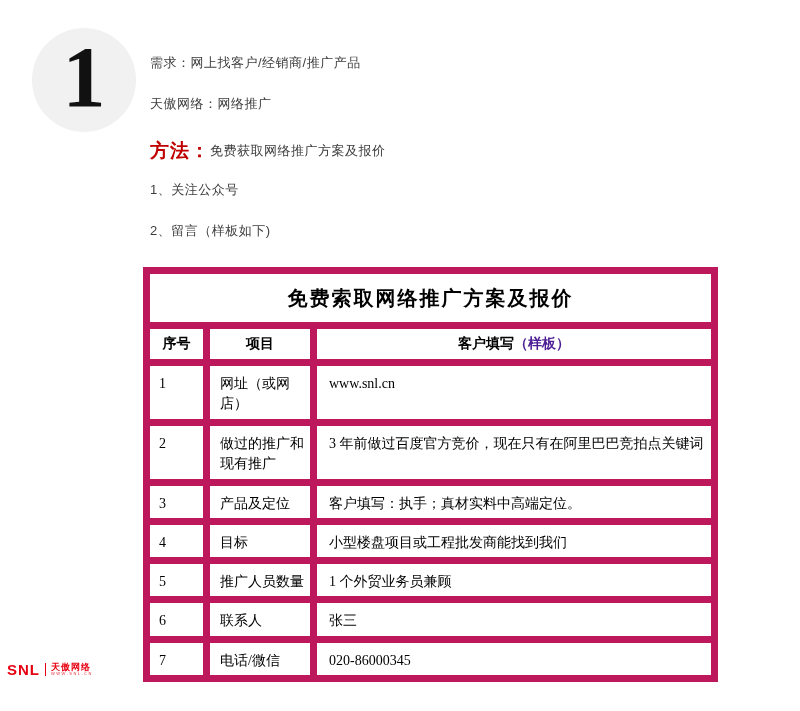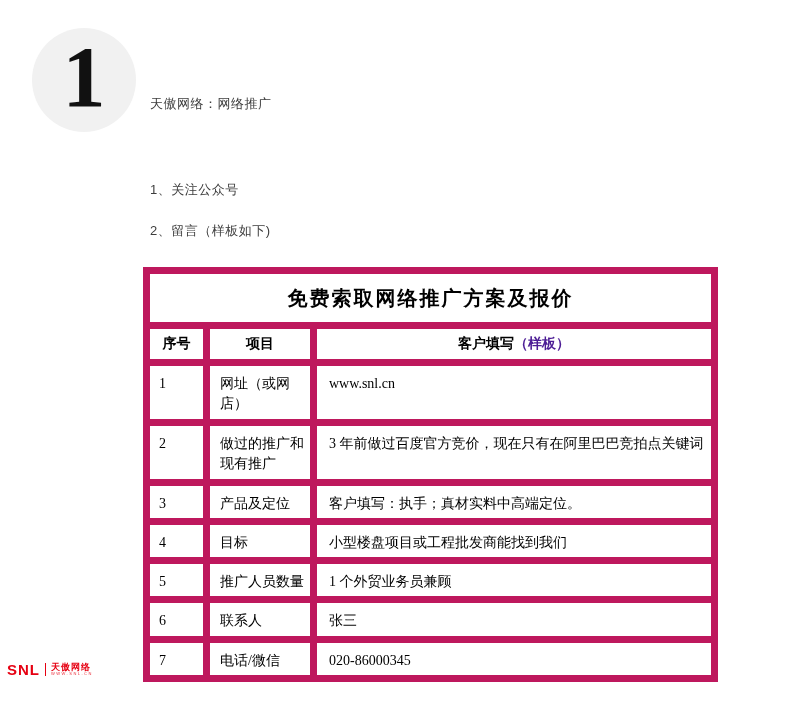--- a/index.html
+++ b/index.html
@@ -153,21 +153,23 @@
 </style>
 </head>
 <body>
 
 <div class="page">
 
   <div class="badge">
     <span>1</span>
   </div>
 
+  <p class="intro-line line-demand">需求：网上找客户/经销商/推广产品</p>
   <p class="intro-line line-solution">天傲网络：网络推广</p>
+  <p class="intro-line line-method"><span class="method-label">方法：</span><span class="method-text">免费获取网络推广方案及报价</span></p>
   <p class="intro-line line-step1">1、关注公众号</p>
   <p class="intro-line line-step2">2、留言（样板如下)</p>
 
   <table class="quote-table">
     <colgroup>
       <col class="col-no">
         <col class="col-item">
         <col class="col-fill">
     </colgroup>
     <tbody>

